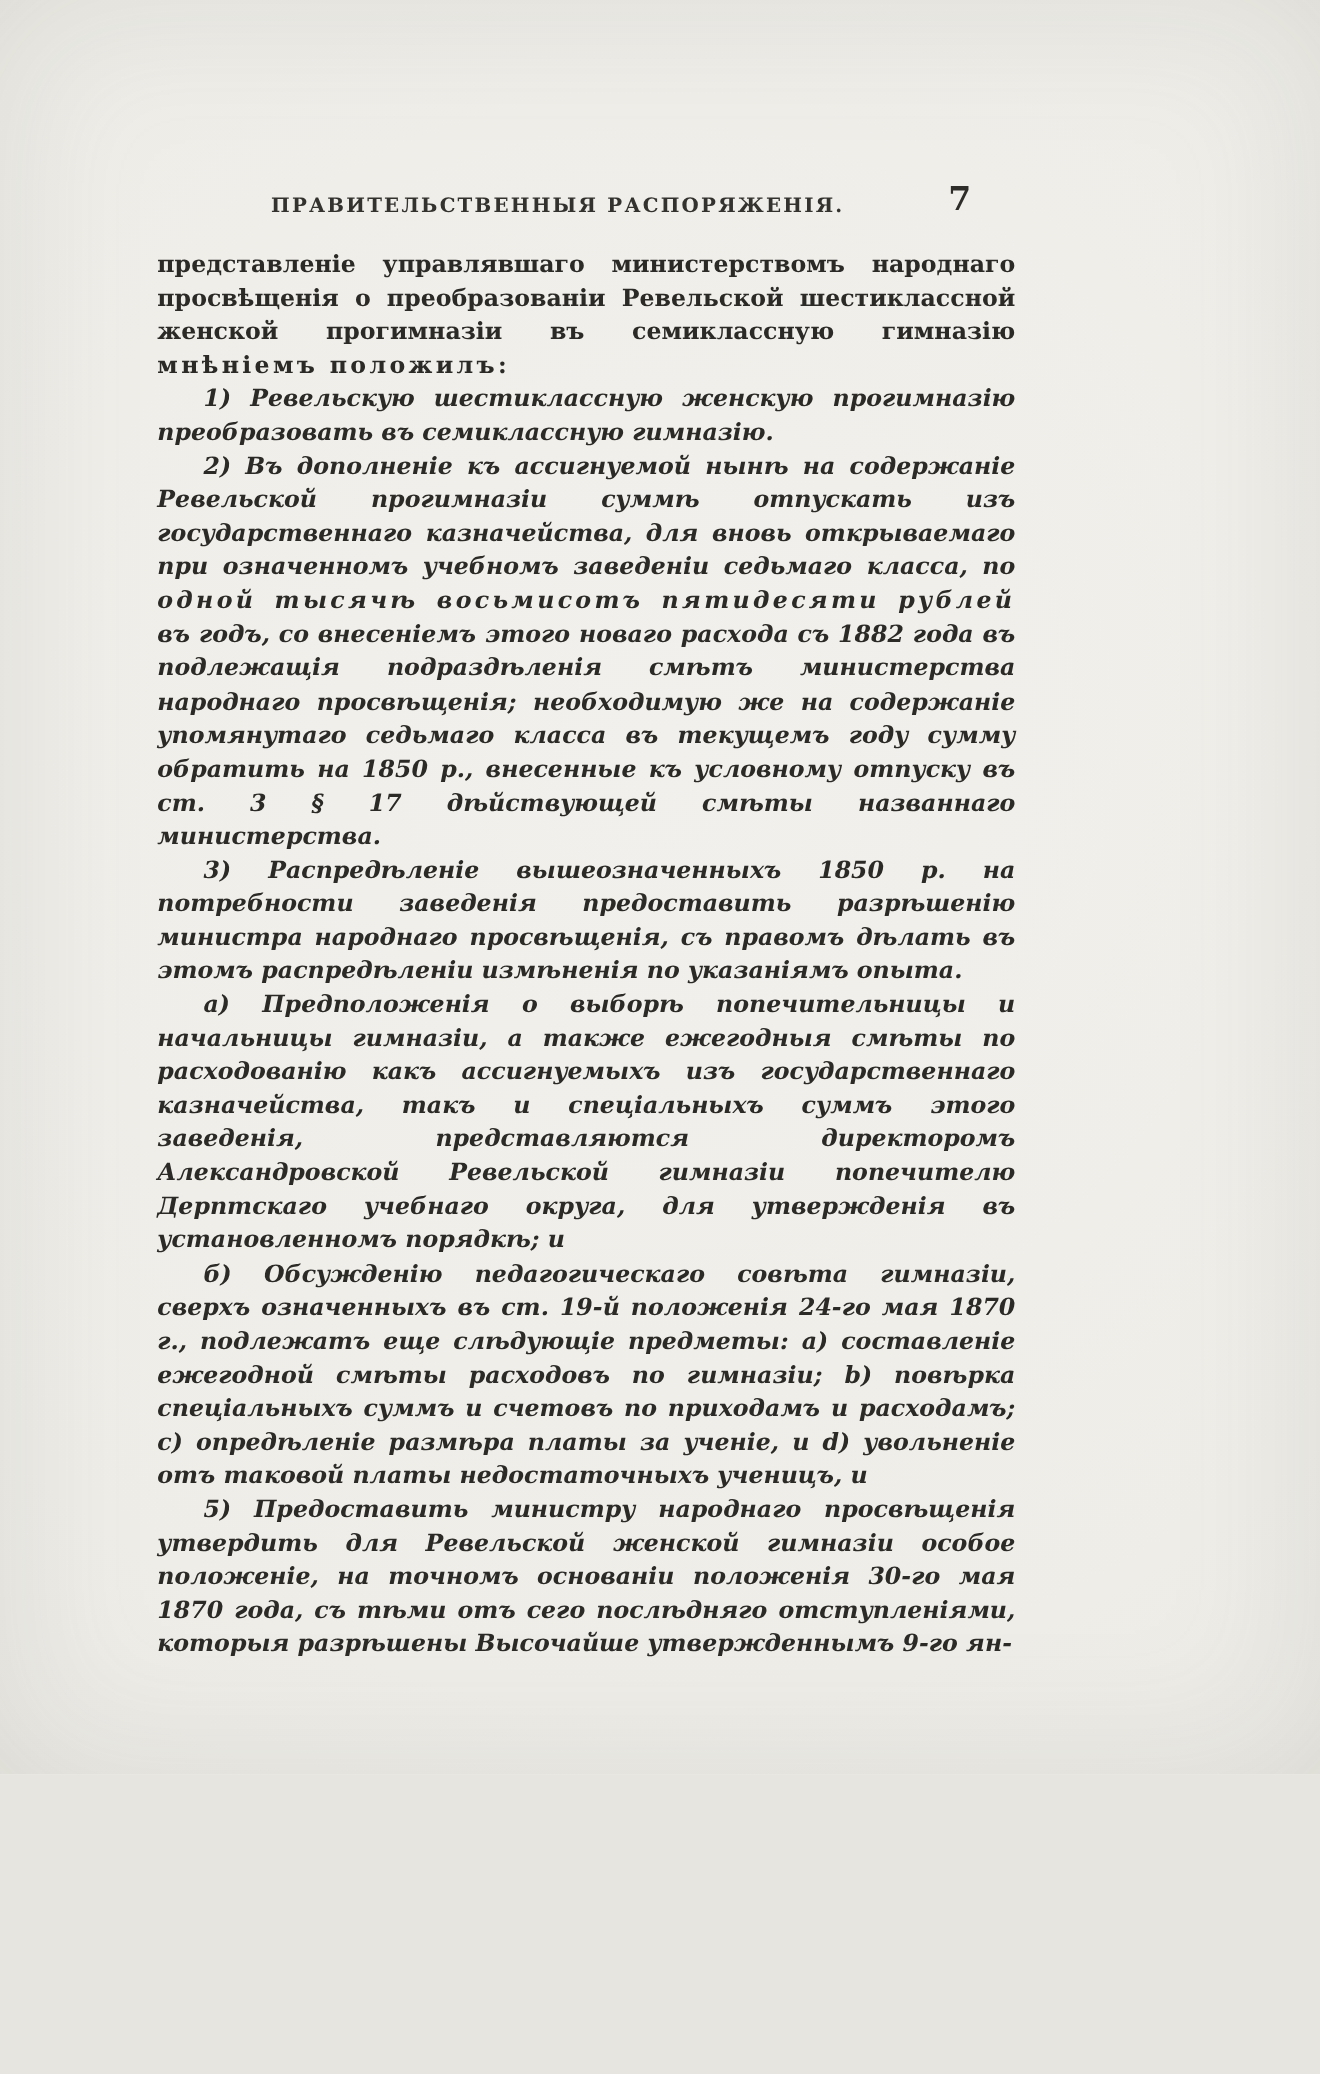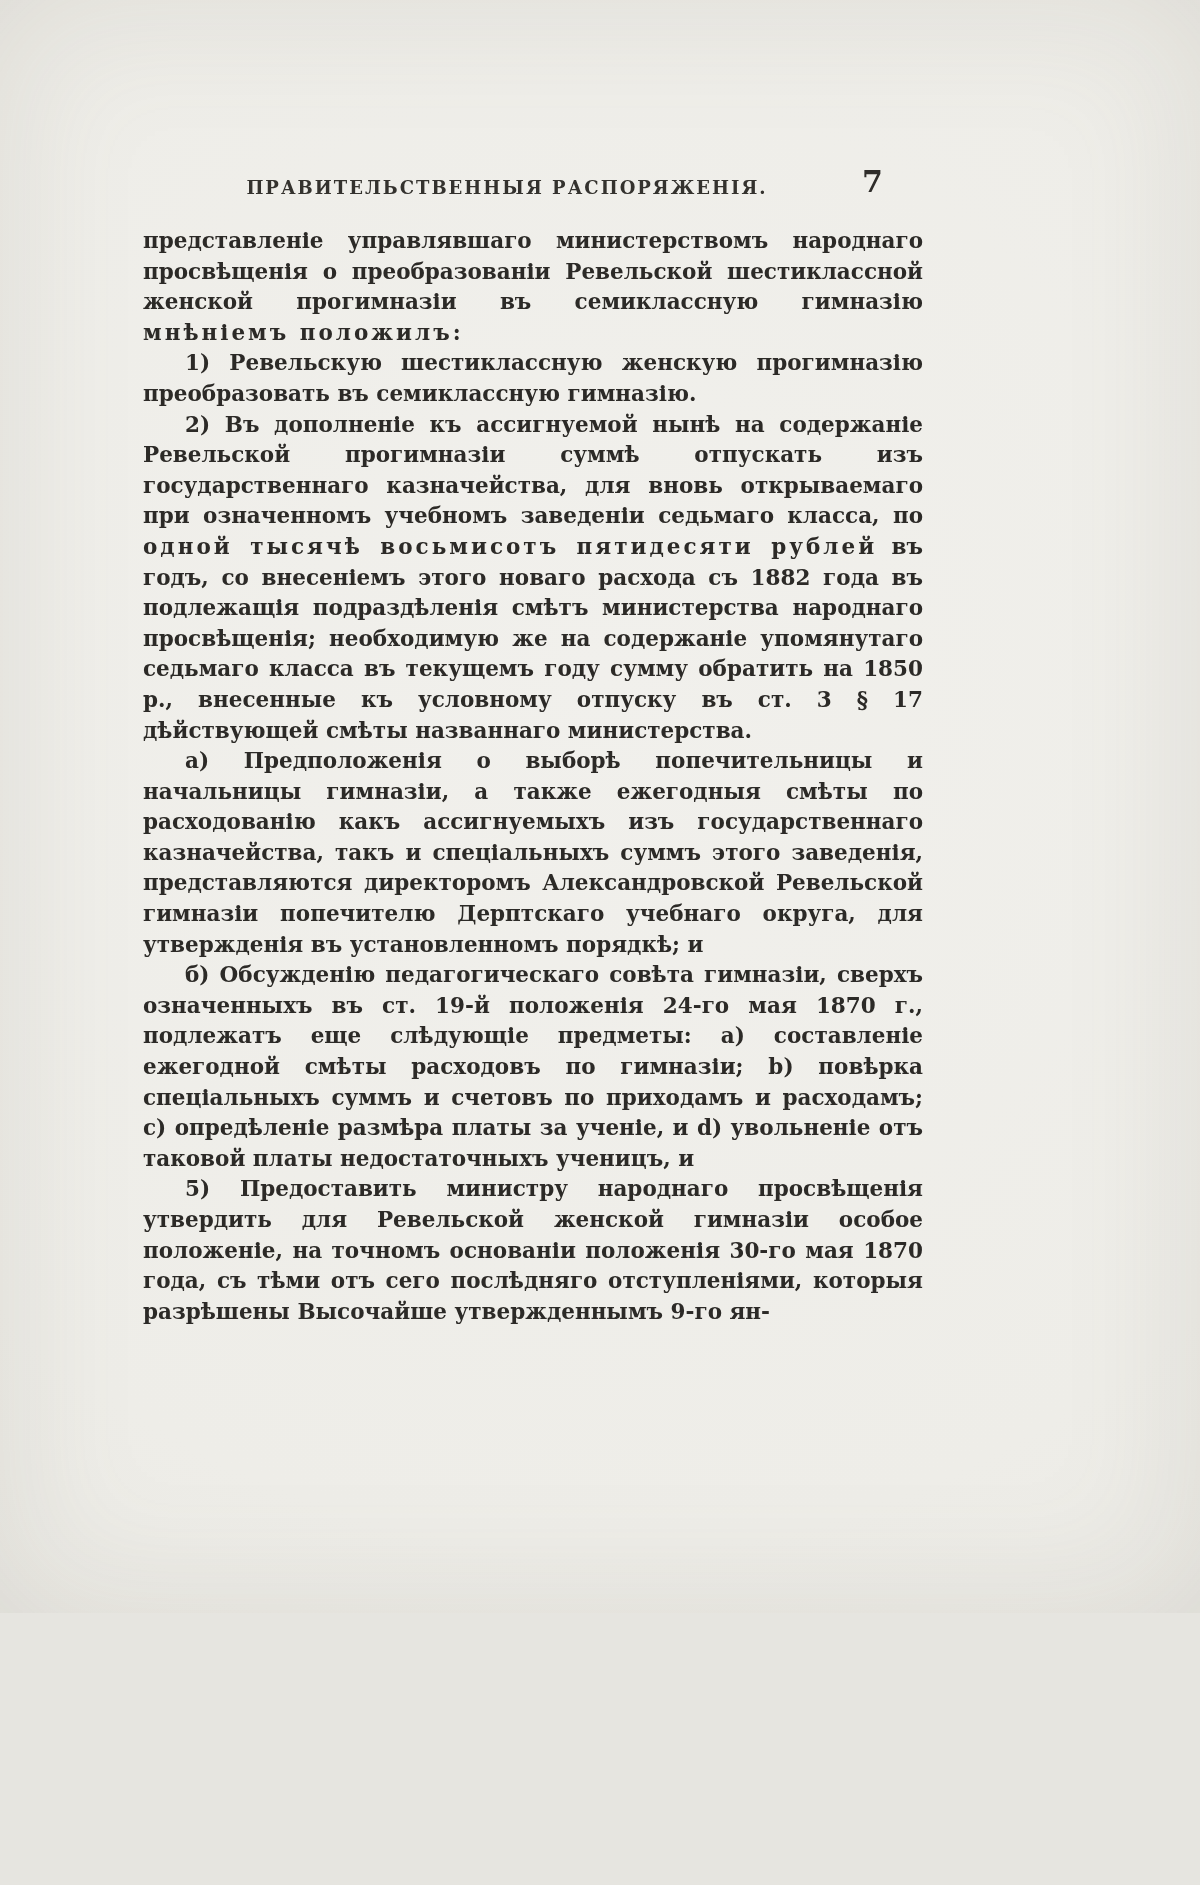--- a/index.html
+++ b/index.html
@@ -48,21 +48,21 @@
     width: 780px;
     font-size: 21.5px;
     line-height: 30.6px;
     font-weight: bold;
     text-align: justify;
     color: #2c2a27;
     margin-left: 21px;
   }
 
   .para { margin: 0; padding: 0; }
-  .para.indent { text-indent: 42px; }
+  .para.indent { text-indent: 42px; font-style: italic; }
   .spaced { letter-spacing: 3px; }
 
   .watermark {
     position: absolute;
     top: 1808px;
     left: 688px;
     font-family: "DejaVu Sans", sans-serif;
     font-size: 19px;
     font-weight: bold;
     color: #67727c;
@@ -75,20 +75,21 @@
 <div class="page">
 
   <div class="running-title">ПРАВИТЕЛЬСТВЕННЫЯ РАСПОРЯЖЕНІЯ.</div>
 
   <div class="page-number">7</div>
 
   <div class="text-block" id="text-block">
       <p class="para"><span>представленіе управлявшаго министерствомъ народнаго просвѣщенія о преобразованіи Ревельской шестиклассной женской прогимназіи въ семиклассную гимназію </span><span class="spaced">мнѣніемъ положилъ:</span></p>
       <p class="para indent"><span>1) Ревельскую шестиклассную женскую прогимназію преобразовать въ семиклассную гимназію.</span></p>
       <p class="para indent"><span>2) Въ дополненіе къ ассигнуемой нынѣ на содержаніе Ревельской прогимназіи суммѣ отпускать изъ государственнаго казначейства, для вновь открываемаго при означенномъ учебномъ заведеніи седьмаго класса, по </span><span class="spaced">одной тысячѣ восьмисотъ пятидесяти рублей</span><span> въ годъ, со внесеніемъ этого новаго расхода съ 1882 года въ подлежащія подраздѣленія смѣтъ министерства народнаго просвѣщенія; необходимую же на содержаніе упомянутаго седьмаго класса въ текущемъ году сумму обратить на 1850 р., внесенные къ условному отпуску въ ст. 3 § 17 дѣйствующей смѣты названнаго министерства.</span></p>
+      <p class="para indent"><span>3) Распредѣленіе вышеозначенныхъ 1850 р. на потребности заведенія предоставить разрѣшенію министра народнаго просвѣщенія, съ правомъ дѣлать въ этомъ распредѣленіи измѣненія по указаніямъ опыта.</span></p>
       <p class="para indent"><span>а) Предположенія о выборѣ попечительницы и начальницы гимназіи, а также ежегодныя смѣты по расходованію какъ ассигнуемыхъ изъ государственнаго казначейства, такъ и спеціальныхъ суммъ этого заведенія, представляются директоромъ Александровской Ревельской гимназіи попечителю Дерптскаго учебнаго округа, для утвержденія въ установленномъ порядкѣ; и</span></p>
       <p class="para indent"><span>б) Обсужденію педагогическаго совѣта гимназіи, сверхъ означенныхъ въ ст. 19-й положенія 24-го мая 1870 г., подлежатъ еще слѣдующіе предметы: а) составленіе ежегодной смѣты расходовъ по гимназіи; b) повѣрка спеціальныхъ суммъ и счетовъ по приходамъ и расходамъ; c) опредѣленіе размѣра платы за ученіе, и d) увольненіе отъ таковой платы недостаточныхъ ученицъ, и</span></p>
       <p class="para indent"><span>5) Предоставить министру народнаго просвѣщенія утвердить для Ревельской женской гимназіи особое положеніе, на точномъ основаніи положенія 30-го мая 1870 года, съ тѣми отъ сего послѣдняго отступленіями, которыя разрѣшены Высочайше утвержденнымъ 9-го ян-</span></p>
     </div>
 
   <div class="watermark">Библиотека "Руниверс"</div>
 
 </div>
 
 </body></html>

